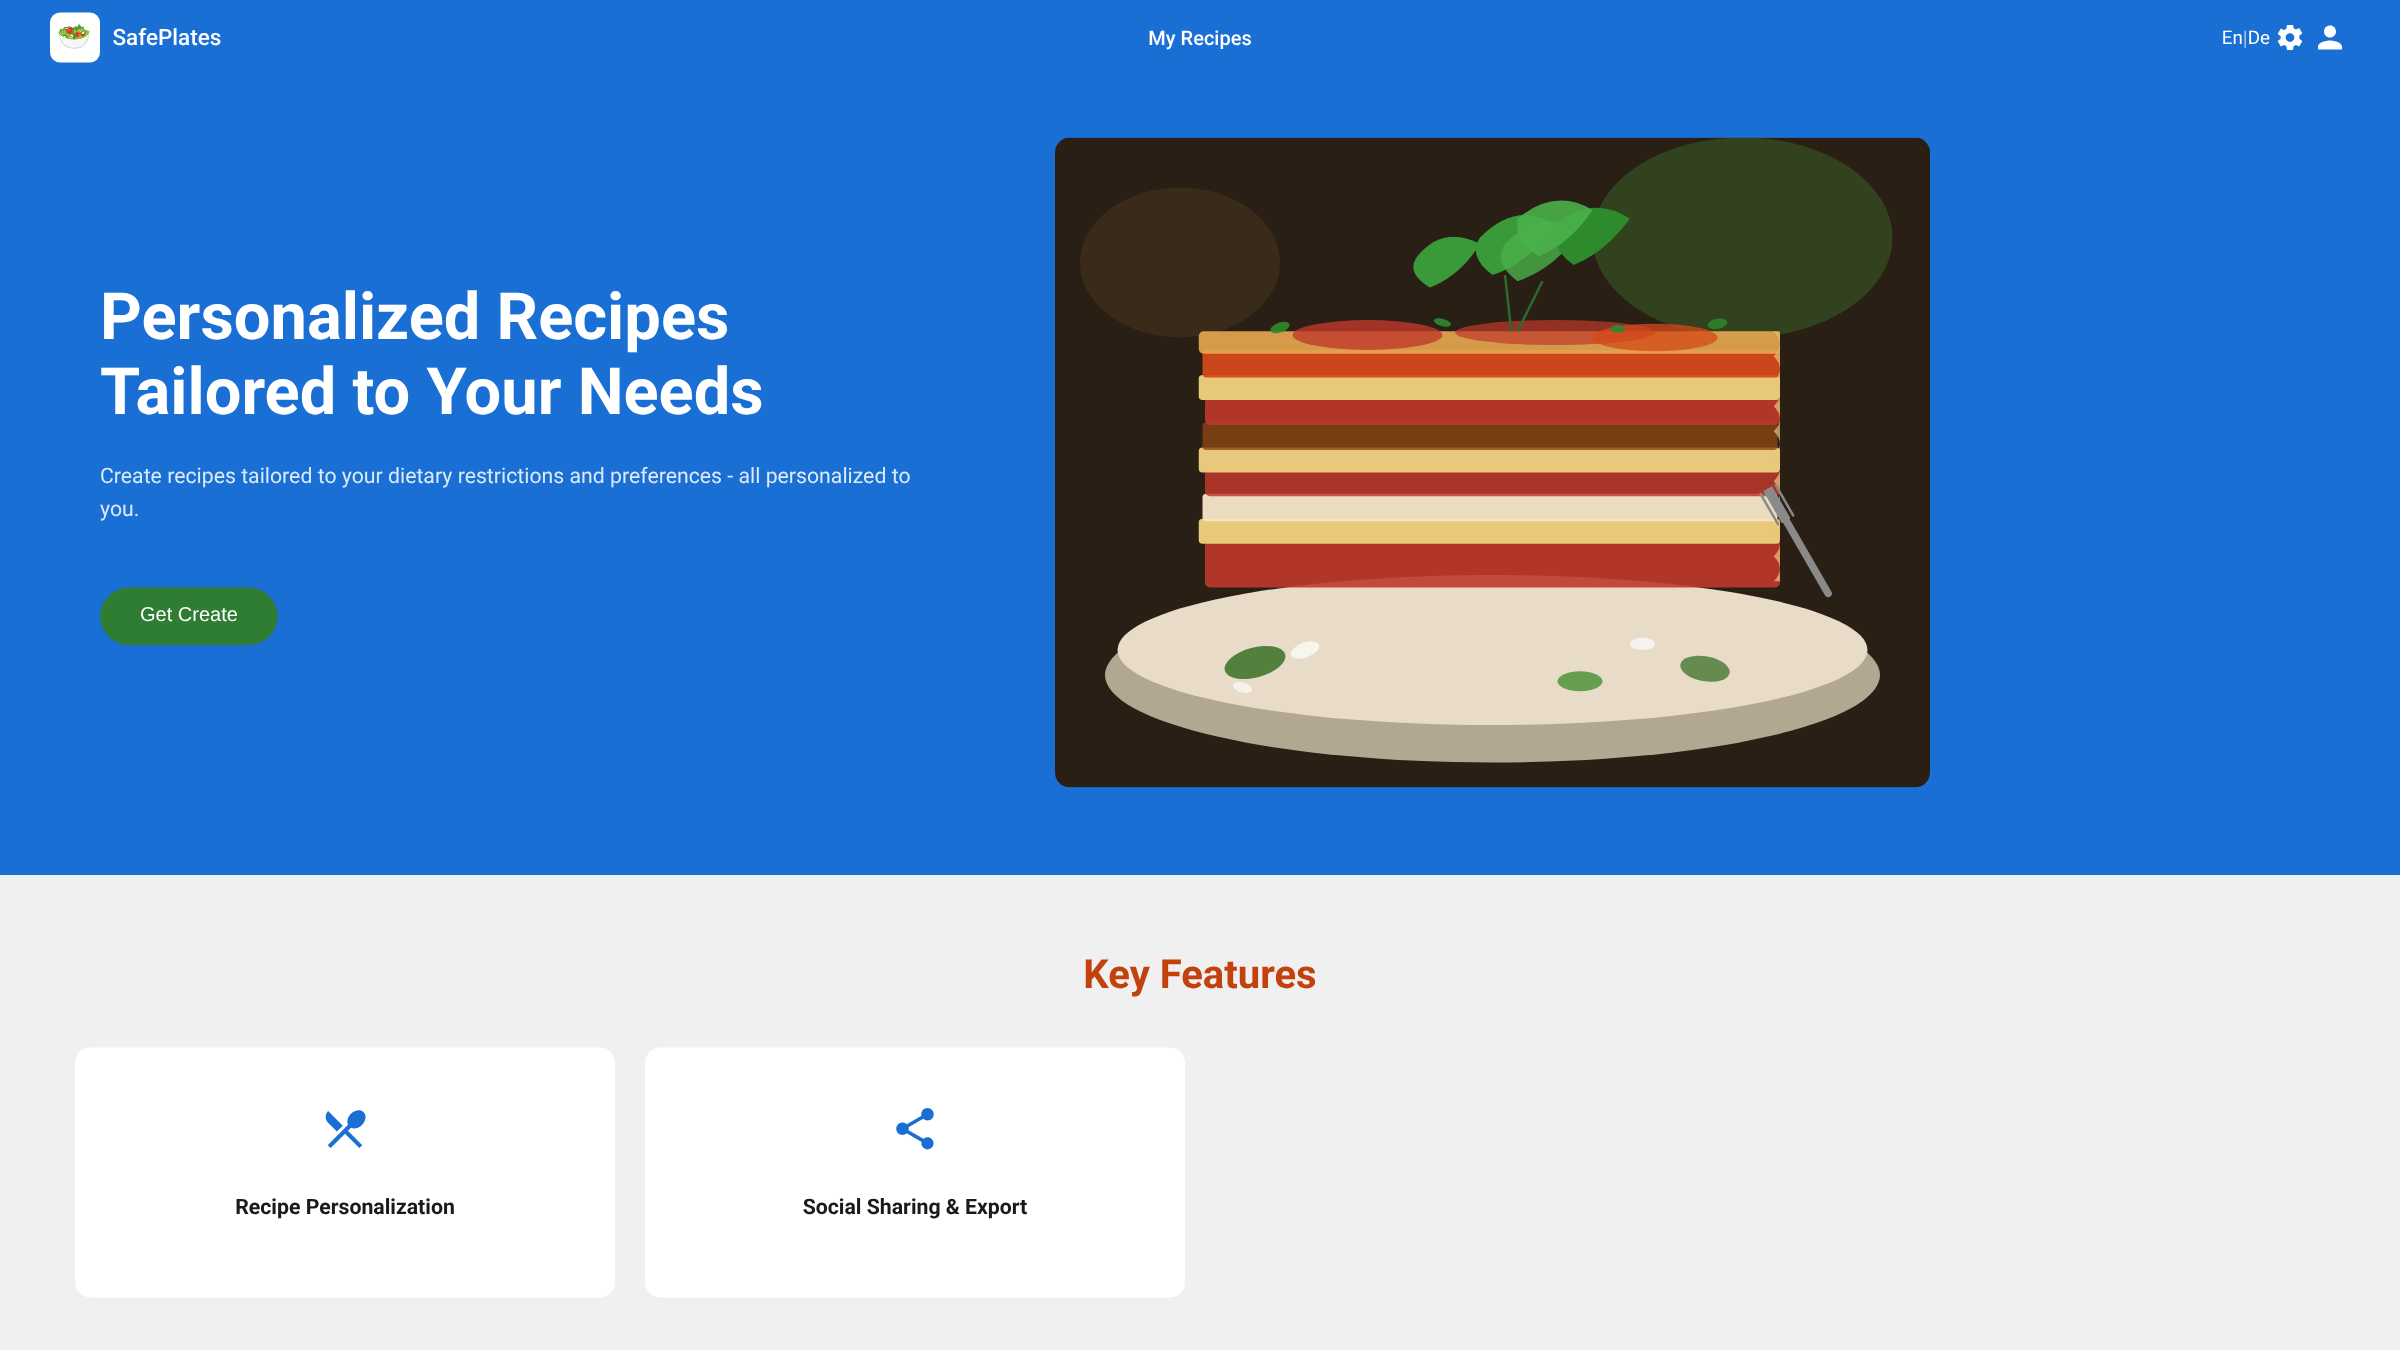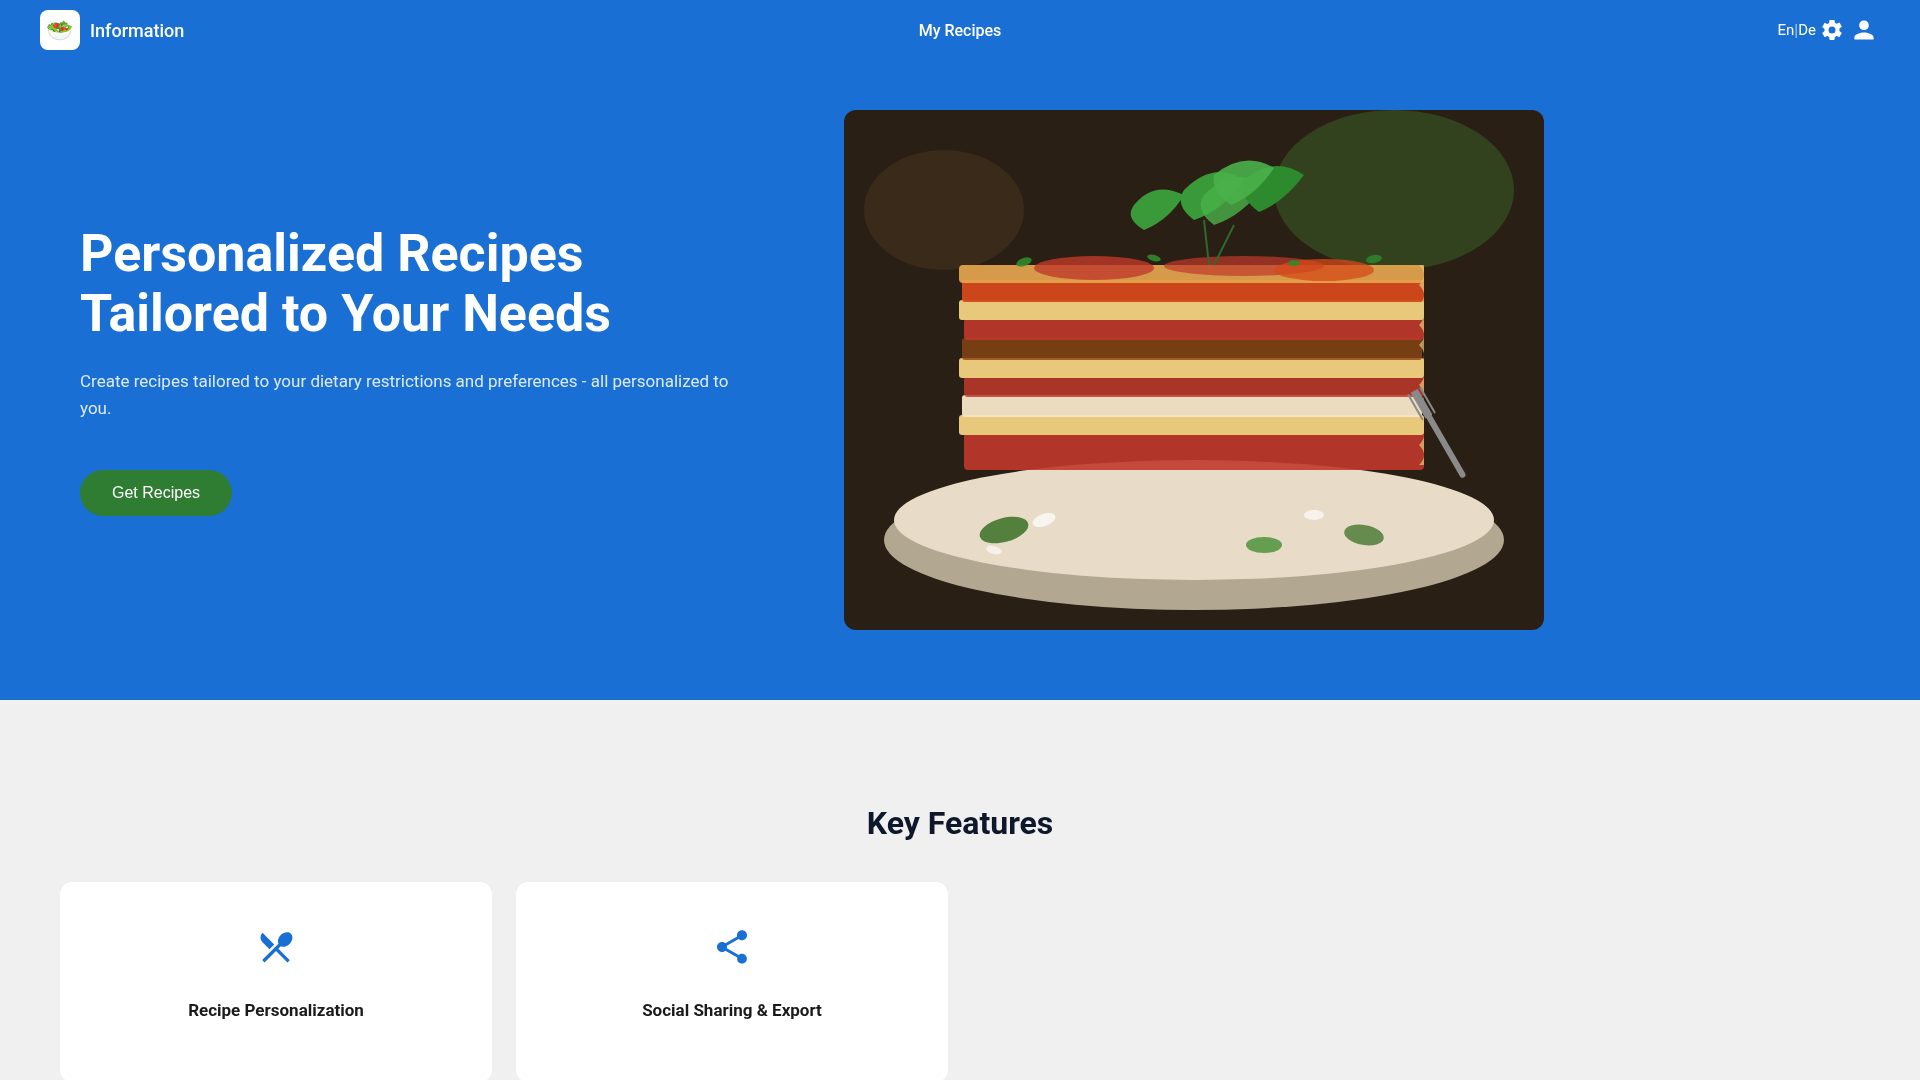--- a/index.html
+++ b/index.html
@@ -144,23 +144,22 @@
     .features-section {
       background-color: #f0f0f0;
       padding: 60px 60px 80px 60px;
       min-height: 380px;
     }
 
     .features-title {
       text-align: center;
       font-size: 32px;
       font-weight: 700;
-      color: #0f172a;
+      color: #c2410c;
       margin-bottom: 40px;
-      margin-top: 44px;
     }
 
     .features-grid {
       display: grid;
       grid-template-columns: repeat(4, 1fr);
       gap: 24px;
       max-width: 1800px;
       margin: 0 auto;
     }
 
@@ -197,21 +196,21 @@
       height: 40px;
       fill: #1a6fd4;
     }
   </style>
 </head>
 <body>
 
 <header class="header">
   <div class="header-logo">
     <div class="logo-icon">🥗</div>
-    <span class="logo-text">Information</span>
+    <span class="logo-text">SafePlates</span>
   </div>
 
   <nav class="header-nav">
     <span class="nav-link">My Recipes</span>
   </nav>
 
   <div class="header-right">
     <span class="lang-en">En</span>
     <span class="lang-separator">|</span>
     <span class="lang-de">De</span>
@@ -225,21 +224,21 @@
         <path d="M12 12c2.7 0 4.8-2.1 4.8-4.8S14.7 2.4 12 2.4 7.2 4.5 7.2 7.2 9.3 12 12 12zm0 2.4c-3.2 0-9.6 1.6-9.6 4.8v2.4h19.2v-2.4c0-3.2-6.4-4.8-9.6-4.8z"></path>
       </svg>
     </div>
   </div>
 </header>
 
 <section class="hero">
   <div class="hero-content">
     <h1 class="hero-title">Personalized Recipes Tailored to Your Needs</h1>
     <p class="hero-subtitle">Create recipes tailored to your dietary restrictions and preferences - all personalized to you.</p>
-    <button class="get-started-btn">Get Recipes</button>
+    <button class="get-started-btn">Get Create</button>
   </div>
 
   <div class="hero-image">
     
     <svg width="700" height="520" viewBox="0 0 700 520" xmlns="http://www.w3.org/2000/svg">
 
       <rect width="700" height="520" fill="#2a1f15"></rect>
 
       <ellipse cx="550" cy="80" rx="120" ry="80" fill="#3a5a25" opacity="0.6"></ellipse>
       <ellipse cx="100" cy="100" rx="80" ry="60" fill="#4a3520" opacity="0.5"></ellipse>

